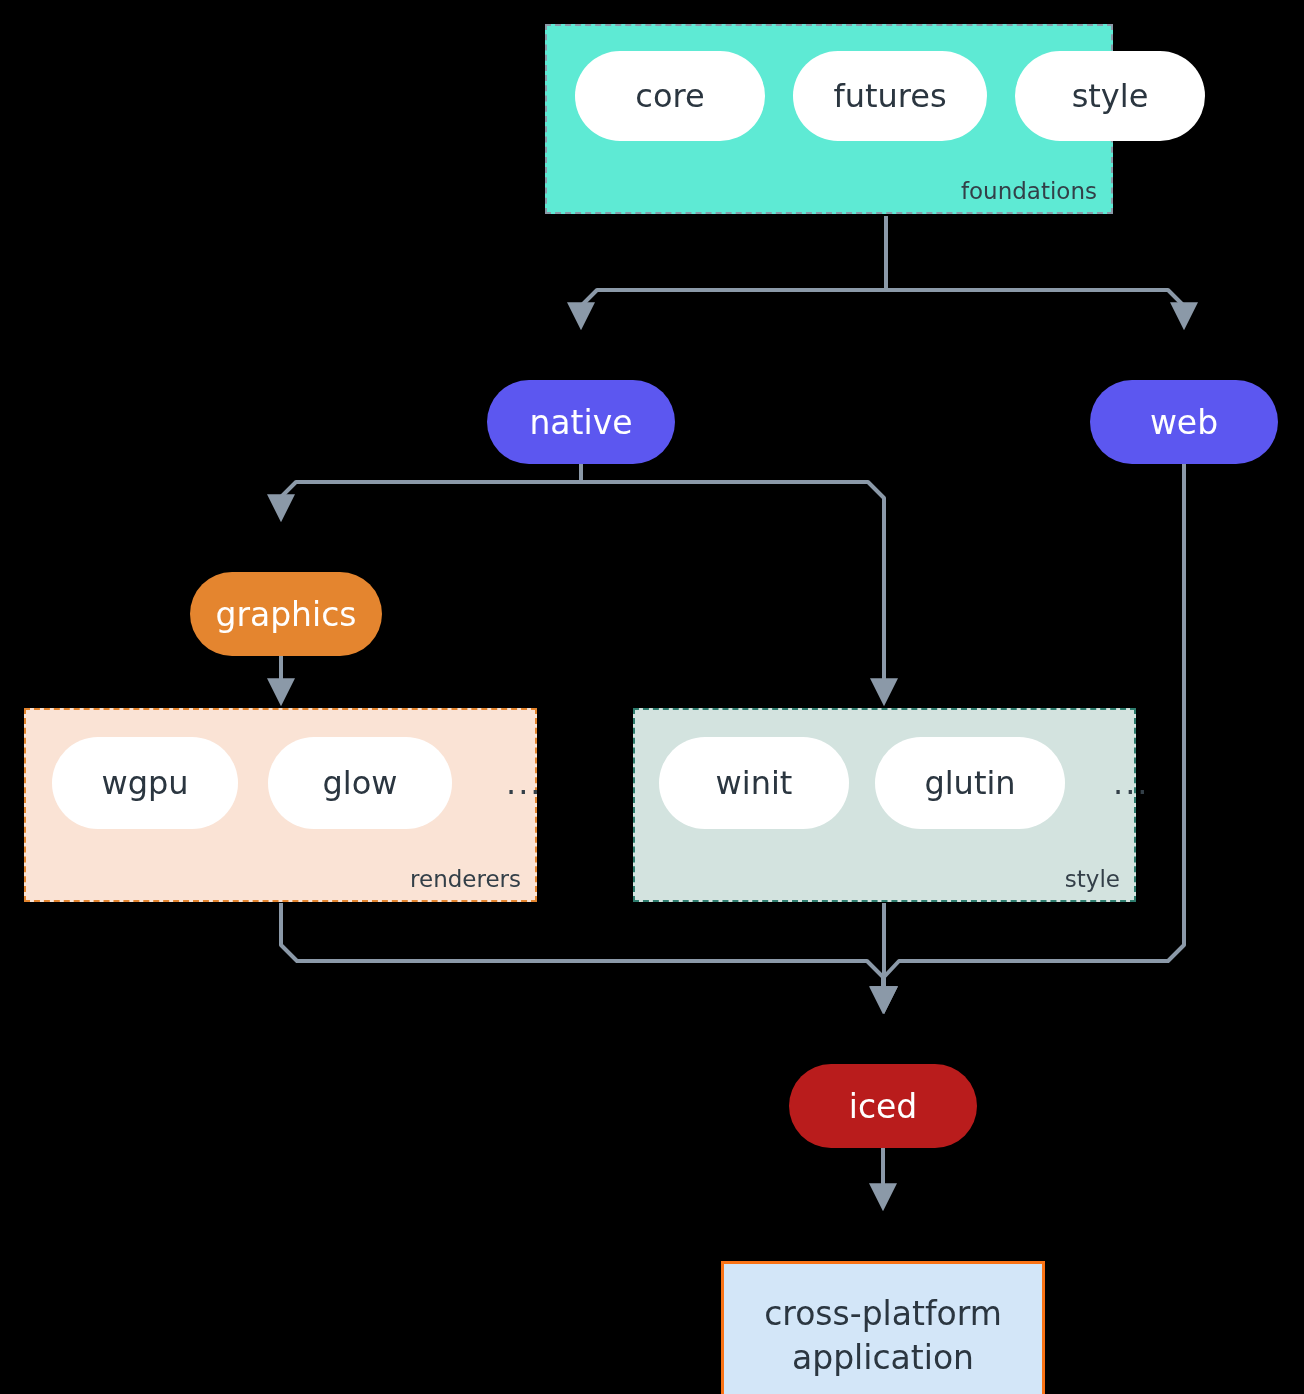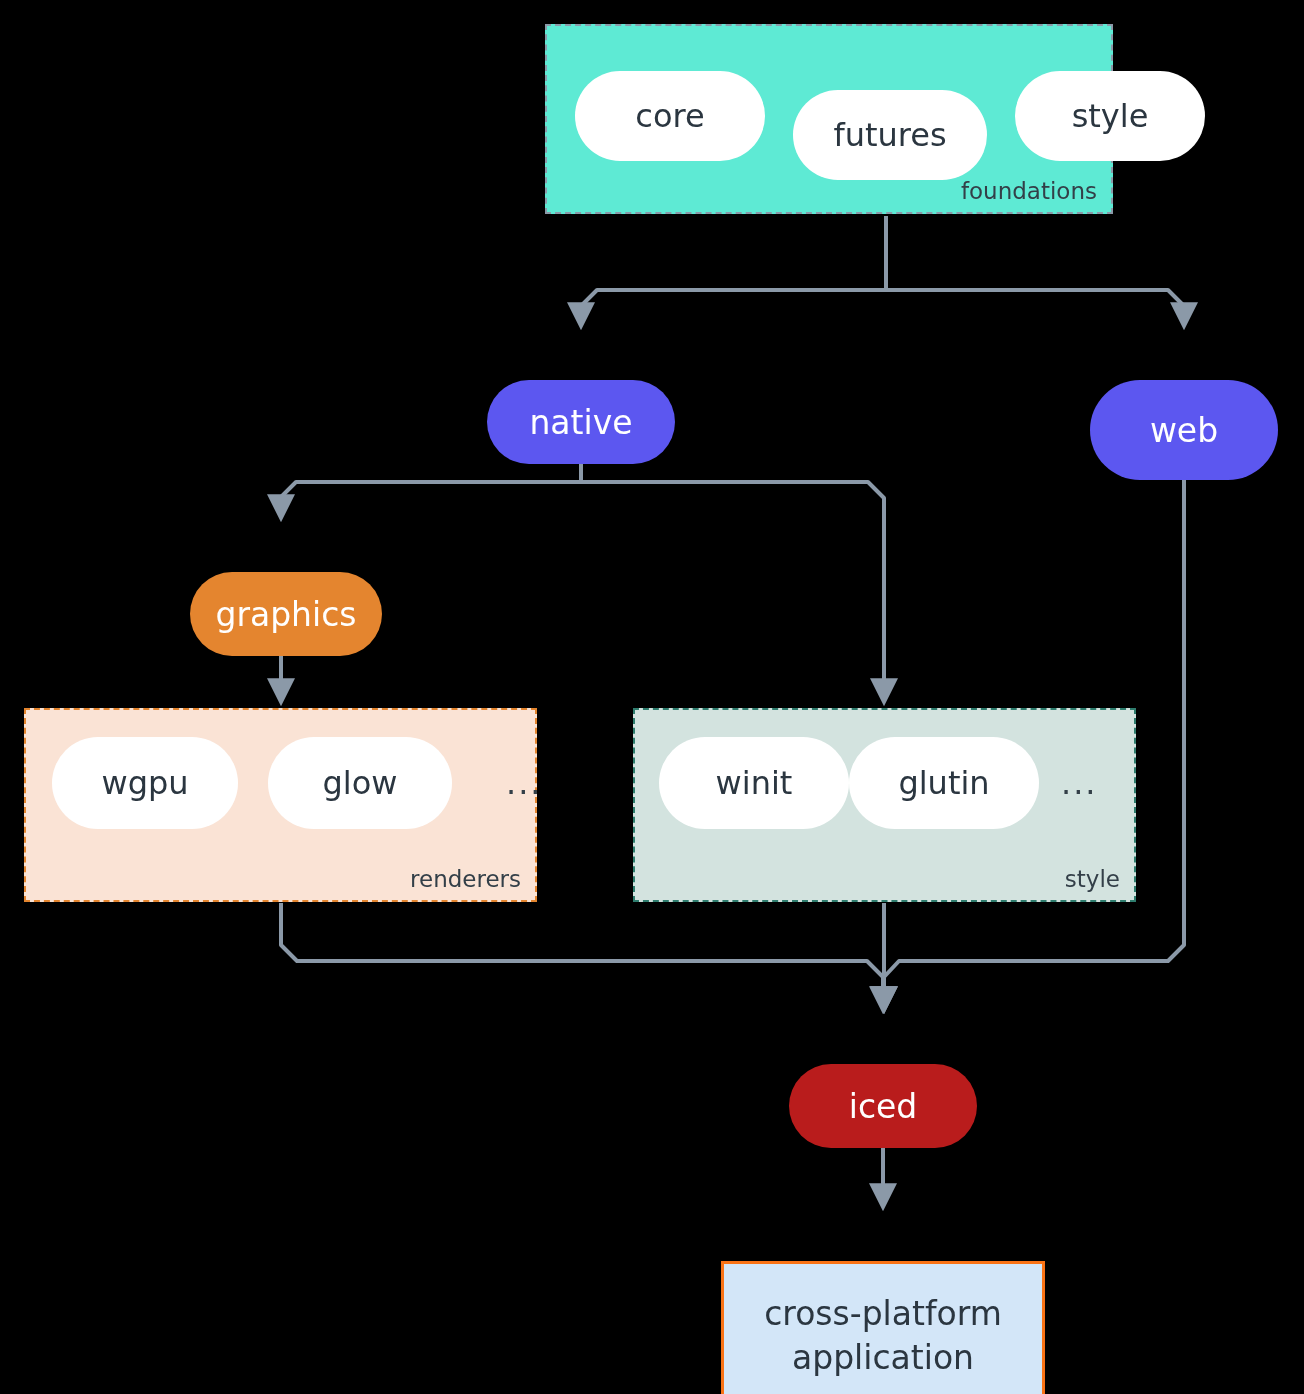--- a/index.html
+++ b/index.html
@@ -60,40 +60,40 @@
   }
 
   #grp-foundations {
     left: 545px; top: 24px; width: 568px; height: 190px;
     background: #5eead4;
     border: 2px dashed #8b99a8;
   }
   #grp-foundations .pill-row { left: 28px; top: 25px; gap: 28px; }
   #grp-foundations .pill { height: 90px; }
   #pill-core { width: 190px; }
-  #pill-futures { width: 194px; margin-top: 39px; }
+  #pill-futures { width: 194px; }
   #pill-style { width: 190px; text-align: center; }
 
   #grp-renderers {
     left: 24px; top: 708px; width: 513px; height: 194px;
     background: #fae3d5;
     border: 2px dashed #e3852f;
   }
   #grp-renderers .pill-row { left: 26px; top: 27px; gap: 30px; }
   #grp-renderers .pill { height: 92px; }
   #pill-wgpu { width: 186px; }
   #pill-glow { width: 184px; }
   #grp-renderers .ellipsis { margin-left: 24px; }
 
   #grp-shells {
     left: 633px; top: 708px; width: 503px; height: 194px;
     background: #d3e3df;
     border: 2px dashed #2f7d6e;
   }
-  #grp-shells .pill-row { left: 24px; top: 27px; }
+  #grp-shells .pill-row { left: 24px; top: 27px; gap: 26px; }
   #grp-shells .pill { height: 92px; }
   #pill-winit { width: 190px; }
   #pill-glutin { width: 190px; }
   #grp-shells .ellipsis { margin-left: 22px; }
 
   
   .node {
     position: absolute;
     display: flex;
     align-items: center;
@@ -103,21 +103,21 @@
     color: #ffffff;
     margin-top: 48px;
   }
   .node-pill { border-radius: 999px; }
 
   #node-native {
     left: 487px; top: 332px; width: 188px; height: 84px;
     background: #5c57f0;
   }
   #node-web {
-    left: 1090px; top: 332px; width: 188px; height: 100px;
+    left: 1090px; top: 332px; width: 188px; height: 84px;
     background: #5c57f0;
   }
   #node-graphics {
     left: 190px; top: 524px; width: 192px; height: 84px;
     background: #e4852f;
   }
   #node-iced {
     left: 789px; top: 1016px; width: 188px; height: 84px;
     background: #b91c1c;
   }

